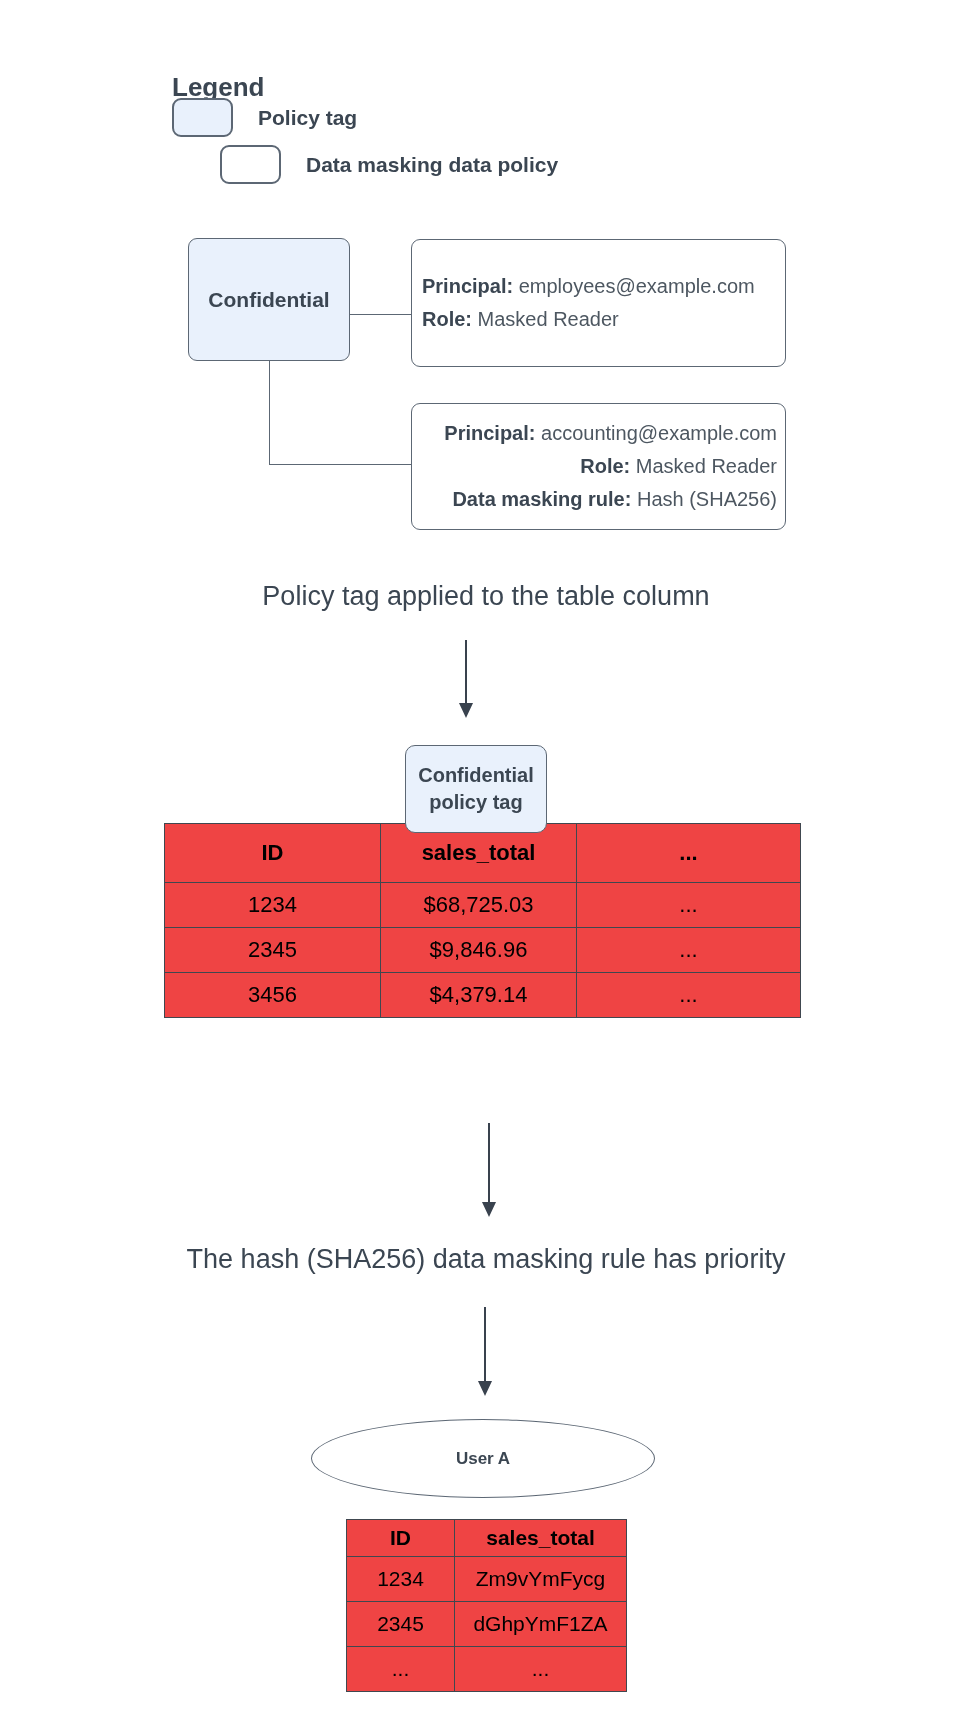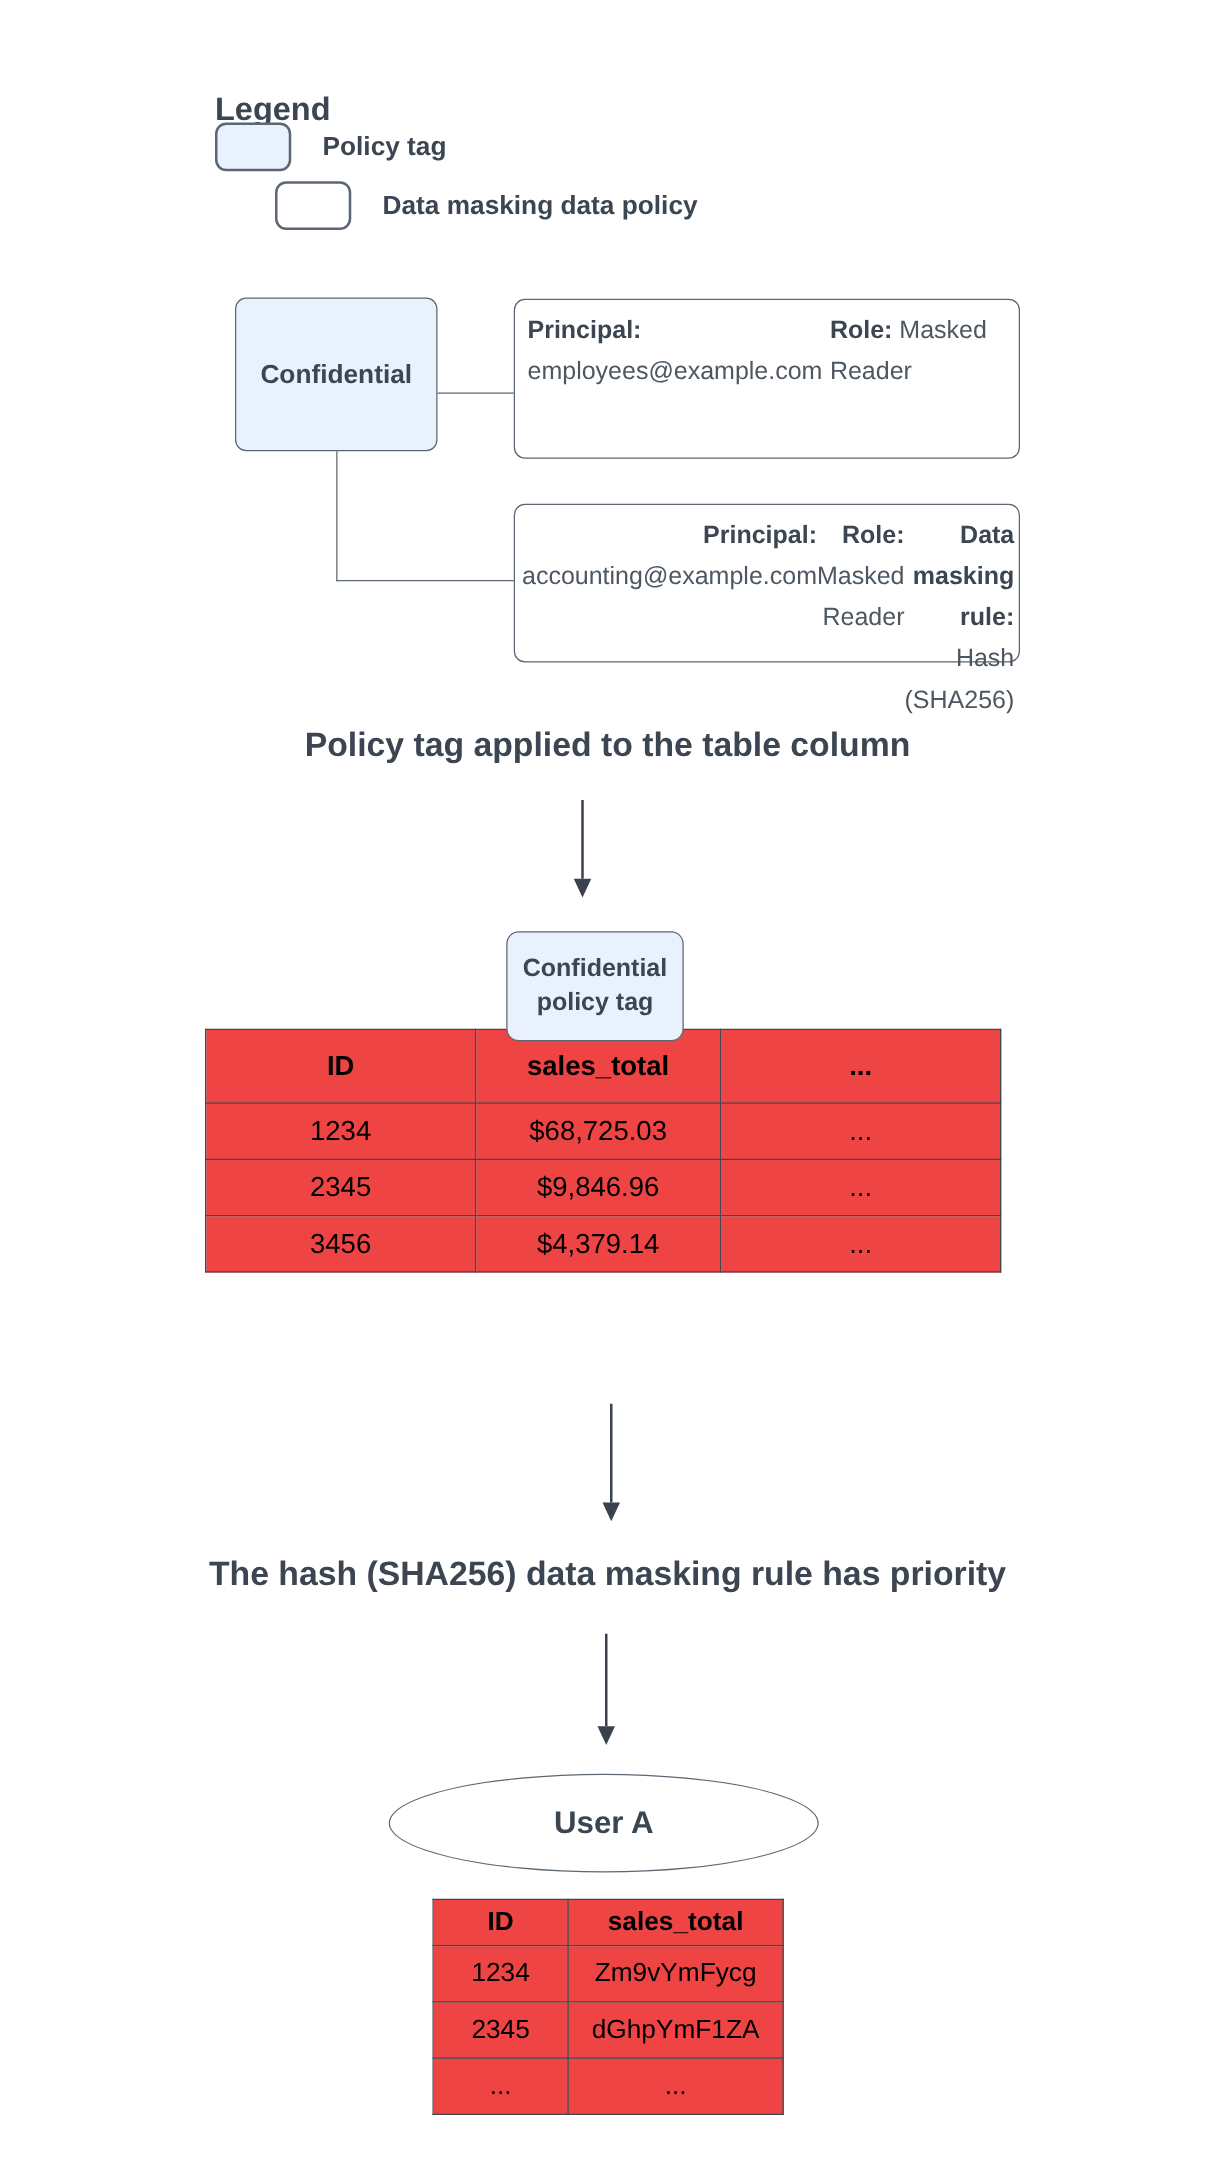--- a/index.html
+++ b/index.html
@@ -19,32 +19,32 @@
   .legend-row{position:absolute;left:172px;display:flex;align-items:center;gap:25px;}
   .legend-row.r1{top:98px;}
   .legend-row.r2{top:145px;padding-left:48px;}
   .swatch{width:61px;height:39px;border:2px solid var(--node-border);border-radius:9px;background:#fff;flex:0 0 auto;}
   .swatch.blue{background:var(--policy-tag-fill);}
   .legend-label{font-size:21px;font-weight:bold;white-space:nowrap;}
 
   
   .node{position:absolute;border:1.5px solid var(--node-border);border-radius:9px;display:flex;align-items:center;justify-content:center;}
   .node.confidential{left:188px;top:238px;width:162px;height:123px;background:var(--policy-tag-fill);font-size:21px;font-weight:bold;}
-  .policy-box{position:absolute;left:411px;width:405px;background:#fff;border:1.5px solid var(--node-border);border-radius:9px;
-              display:flex;flex-direction:row;justify-content:center;padding:8px 8px 8px 10px;font-size:20px;line-height:33px;}
+  .policy-box{position:absolute;left:411px;width:375px;background:#fff;border:1.5px solid var(--node-border);border-radius:9px;
+              display:flex;flex-direction:column;justify-content:center;padding:8px 8px 8px 10px;font-size:20px;line-height:33px;}
   .policy-box.b1{top:239px;height:128px;}
   .policy-box.b2{top:403px;height:127px;text-align:right;}
   .policy-box .val{color:#4d5761;}
 
   
   .conn-h{position:absolute;left:350px;top:314px;width:61px;height:0;border-top:1.5px solid var(--node-border);}
   .conn-elbow{position:absolute;left:269px;top:361px;width:142px;height:104px;border-left:1.5px solid var(--node-border);border-bottom:1.5px solid var(--node-border);}
 
   
-  .caption{position:absolute;left:10px;width:952px;text-align:center;font-size:27px;font-weight:bold;line-height:36px;}
+  .caption{position:absolute;left:10px;width:952px;text-align:center;font-size:27px;font-weight:normal;line-height:36px;}
   .caption.c1{top:578px;}
   .caption.c2{top:1040px;}
   .caption.c3{top:1241px;}
 
   
   .arrow{position:absolute;width:16px;display:flex;flex-direction:column;align-items:center;}
   .arrow .shaft{width:1.5px;background:#39424e;}
   .arrow .head{width:0;height:0;border-left:7px solid transparent;border-right:7px solid transparent;border-top:15px solid #39424e;}
   .arrow.a1{left:458px;top:640px;} .arrow.a1 .shaft{height:63px;}
   .arrow.a2{left:481px;top:1123px;} .arrow.a2 .shaft{height:79px;}
@@ -63,21 +63,21 @@
   .tbl1 th.c1{width:216px;} .tbl1 th.c2{width:196px;} .tbl1 th.c3{width:224px;}
   .tbl1 td{height:45px;font-size:22px;font-weight:normal;}
   .tbl2{position:absolute;left:346px;top:1519px;}
   .tbl2 th{height:37px;font-size:21px;}
   .tbl2 th.c1{width:108px;} .tbl2 th.c2{width:172px;}
   .tbl2 td{height:45px;font-size:21px;}
 
   
   .ellipse{position:absolute;left:311px;top:1419px;width:344px;height:79px;border:1.5px solid var(--node-border);
            border-radius:50%;background:#fff;display:flex;align-items:center;justify-content:center;
-           font-size:25px;font-weight:bold;}
+           font-size:17px;font-weight:bold;}
 </style>
 </head>
 <body>
 
 <div class="canvas">
 
   <div class="legend-title">Legend</div>
   <div class="legend-row r1">
     <span class="swatch blue"></span>
     <span class="legend-label">Policy tag</span>

